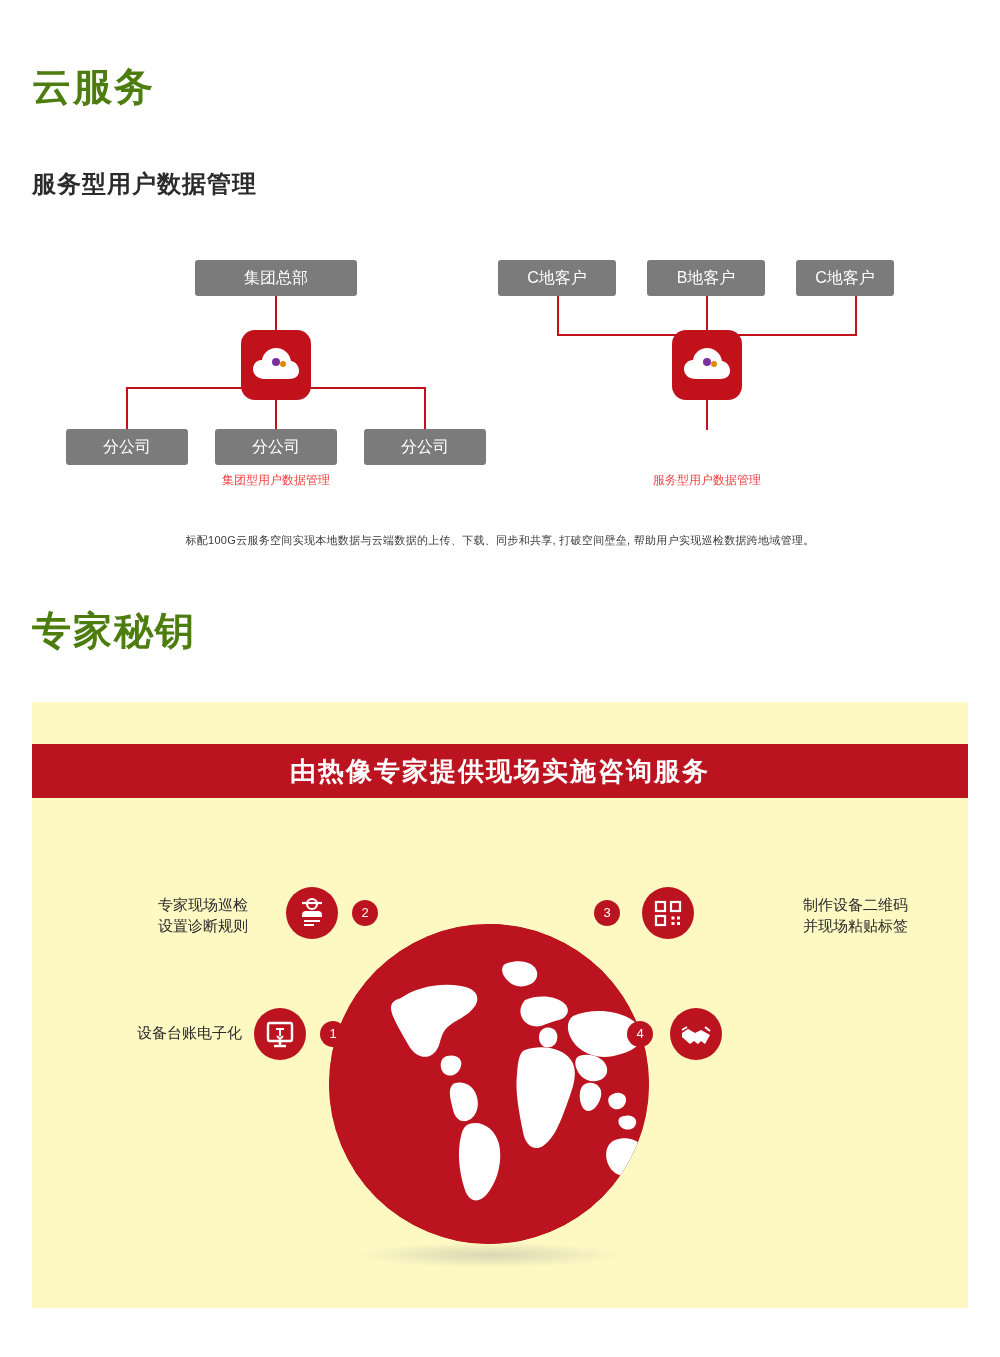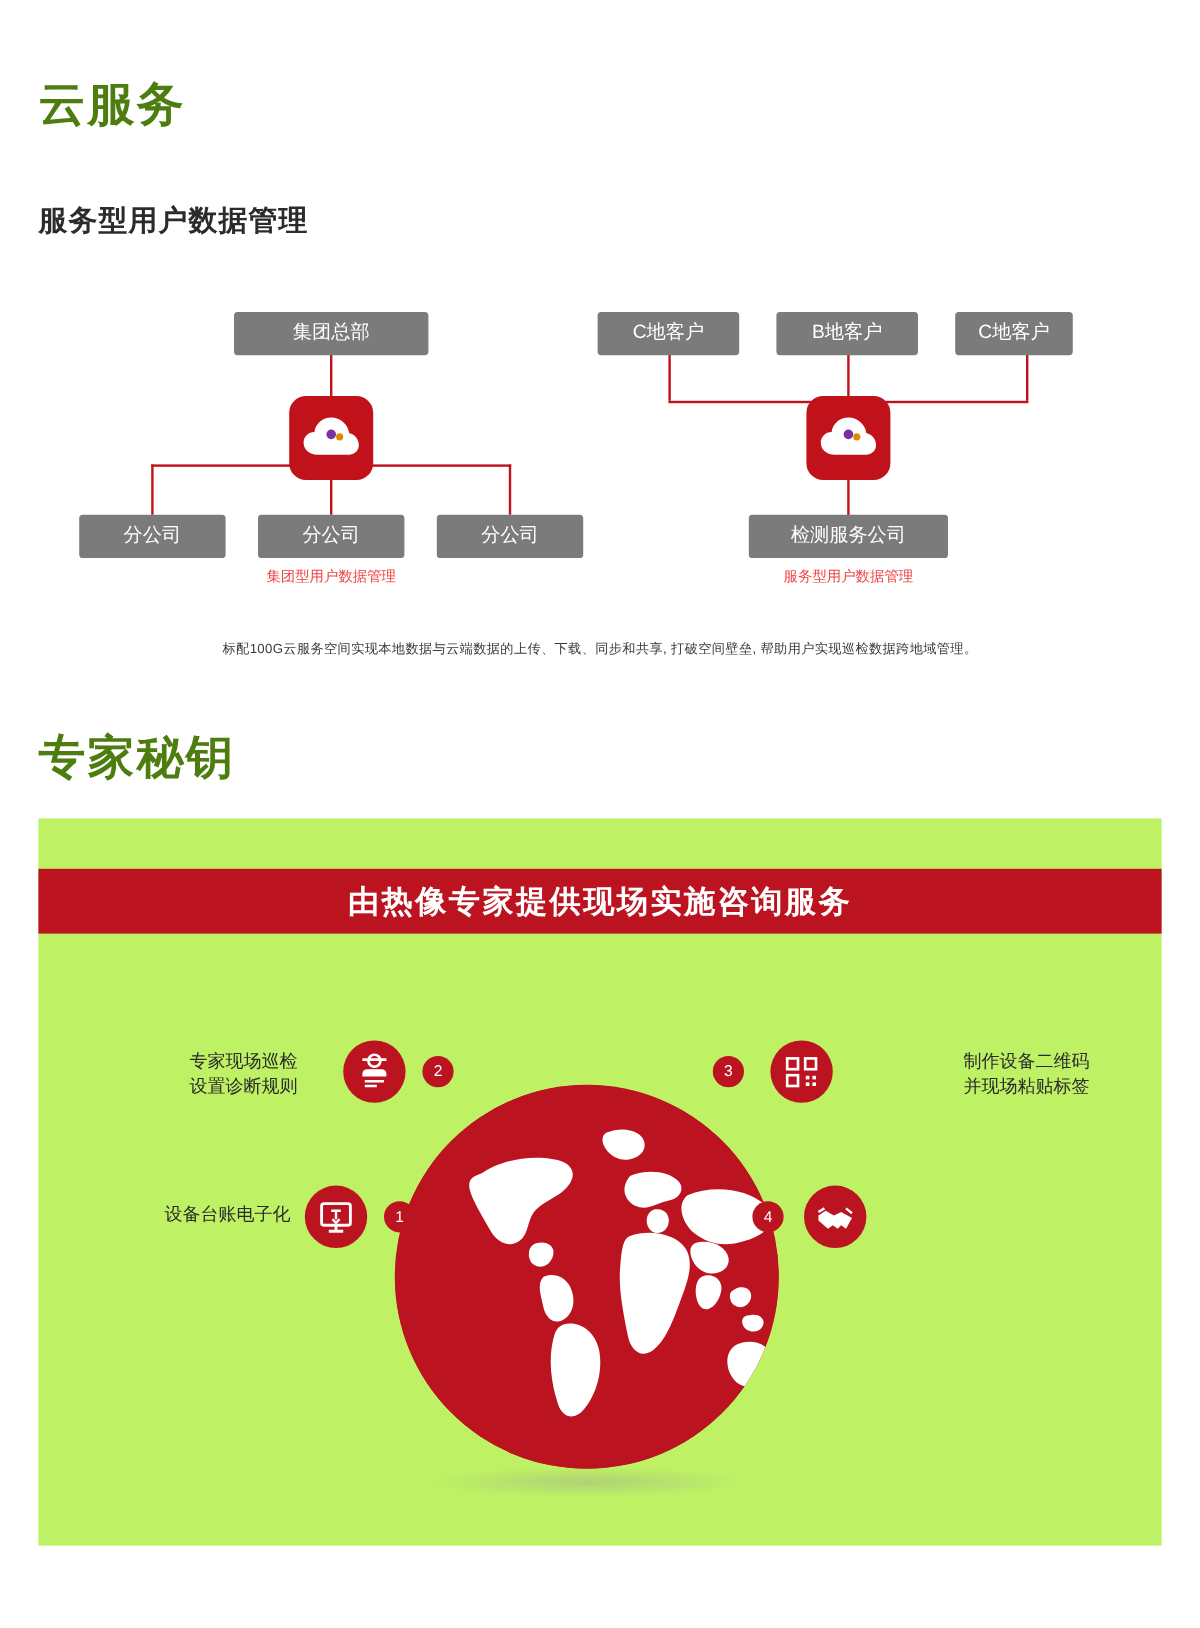--- a/index.html
+++ b/index.html
@@ -92,24 +92,24 @@
     font-size: 11px;
     color: #3a3a3a;
     text-align: center;
     letter-spacing: 0.3px;
   }
 
   
   .panel {
     position: absolute;
     left: 32px;
-    top: 682px;
+    top: 702px;
     width: 936px;
     height: 606px;
-    background: #bef264;
+    background: #fef9c3;
   }
   .panel-banner {
     position: absolute;
     left: 0;
     top: 42px;
     width: 936px;
     height: 54px;
     background: #bb1420;
     color: #ffffff;
     font-size: 26px;
@@ -214,21 +214,20 @@
     <div class="node" style="left:796px; top:20px; width:98px;">C地客户</div>
 
     <div class="cloud-badge" style="left:672px; top:90px;">
       <svg width="48" height="38" viewBox="0 0 48 38">
         <path d="M13 33 C5 33 1 28 1 23 C1 18 5 14 10 14 C11 7 17 2 24 2 C32 2 38 8 39 15 C44 16 47 20 47 25 C47 30 43 33 37 33 Z" fill="#ffffff"></path>
         <circle cx="24" cy="16" r="4" fill="#7b2fa0"></circle>
         <circle cx="31" cy="18" r="3" fill="#e08a00"></circle>
       </svg>
     </div>
 
-    <div class="node" style="left:624px; top:189px; width:166px;">检测服务公司</div>
 
     <div class="caption" style="left:587px; top:232px; width:240px;">服务型用户数据管理</div>
   </div>
 
   <div class="paragraph">标配100G云服务空间实现本地数据与云端数据的上传、下载、同步和共享, 打破空间壁垒, 帮助用户实现巡检数据跨地域管理。</div>
 
   <div class="section-title" id="expert-title">专家秘钥</div>
 
   <div class="panel">
 

